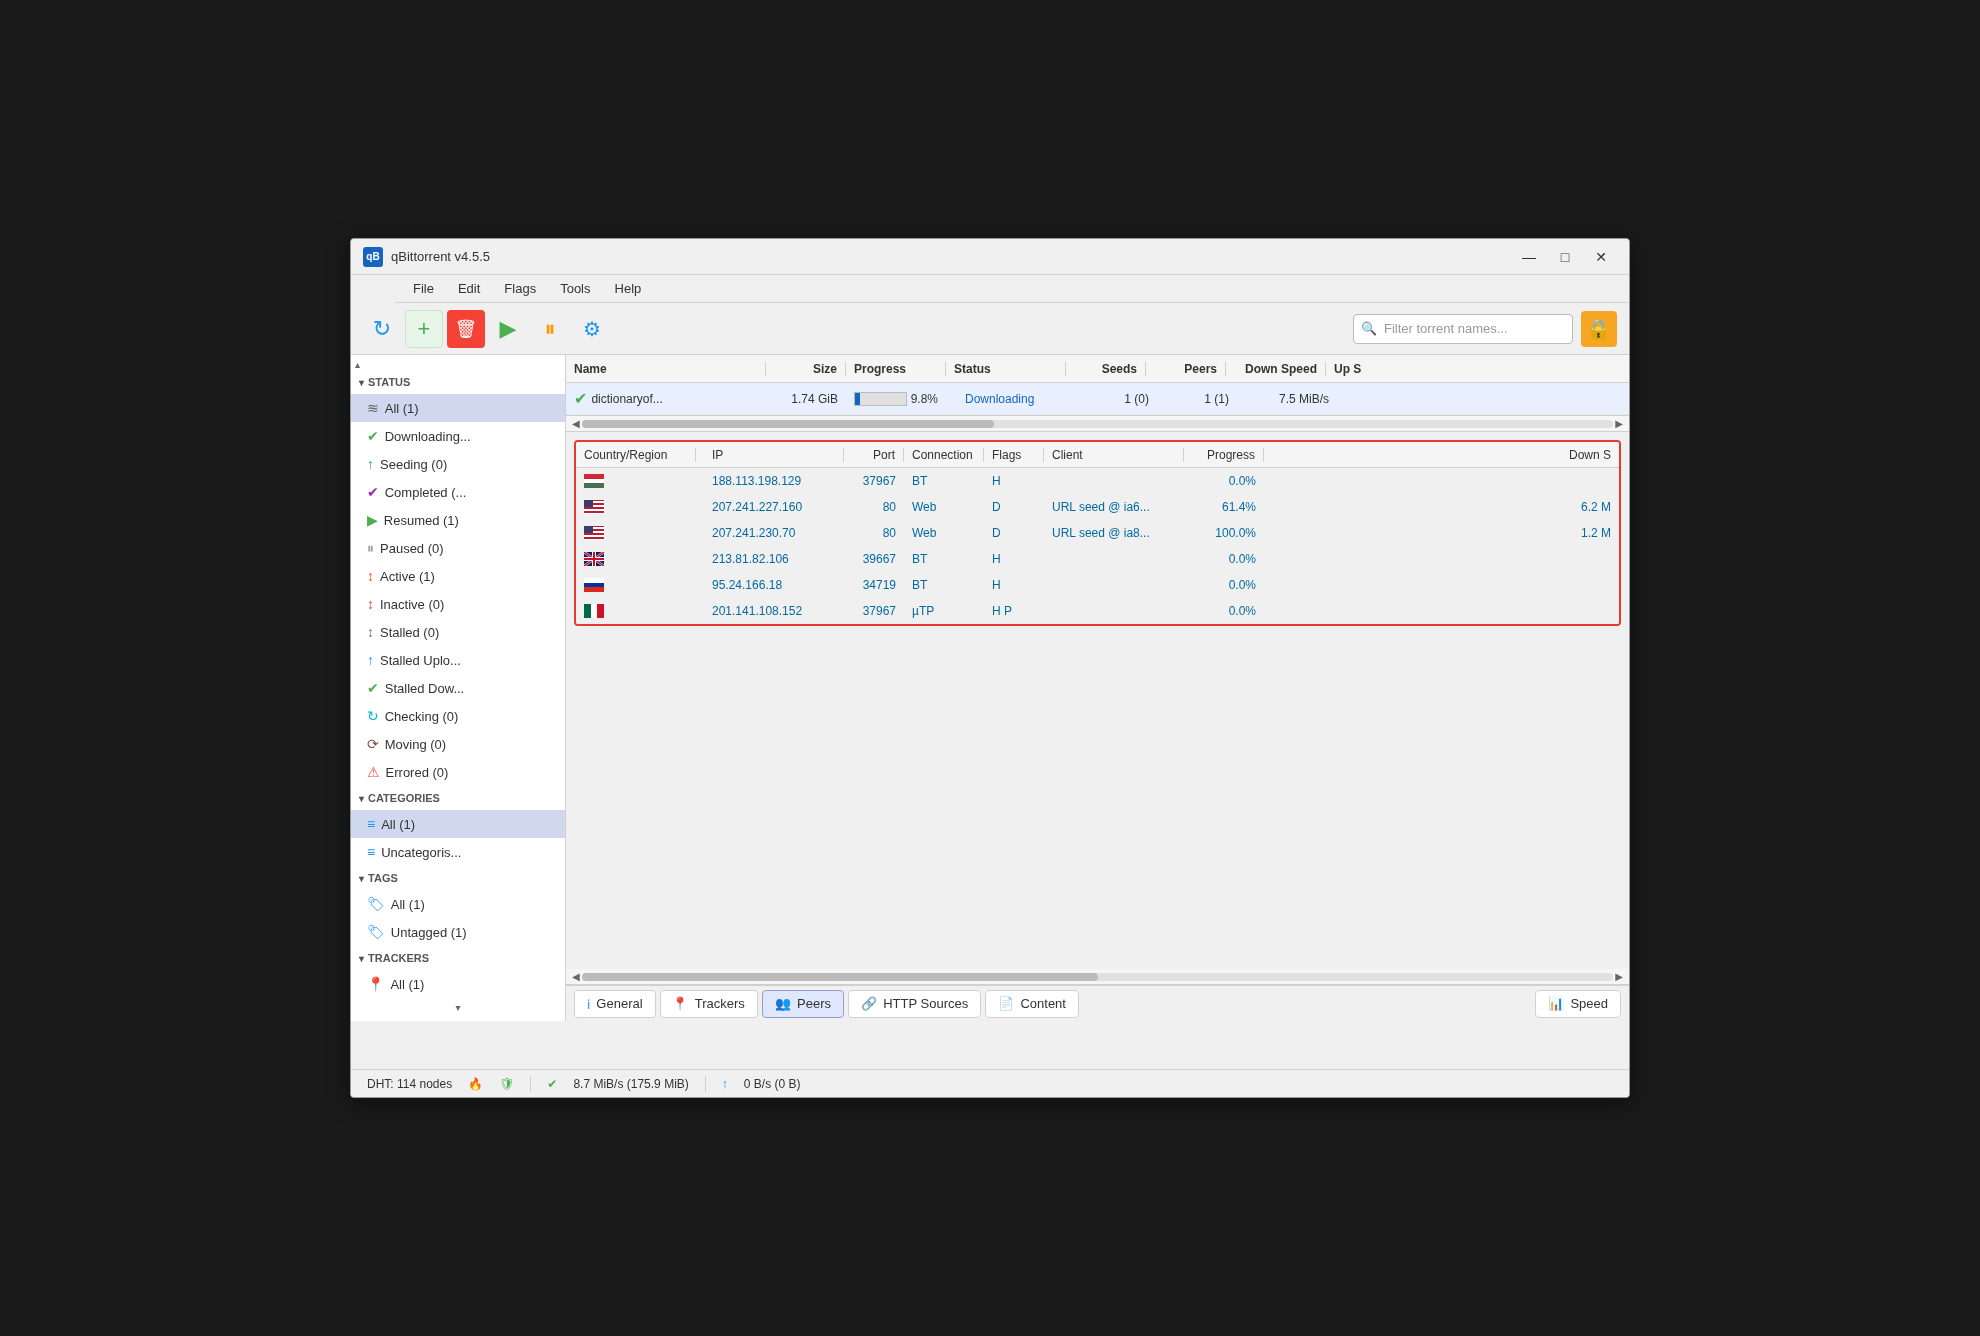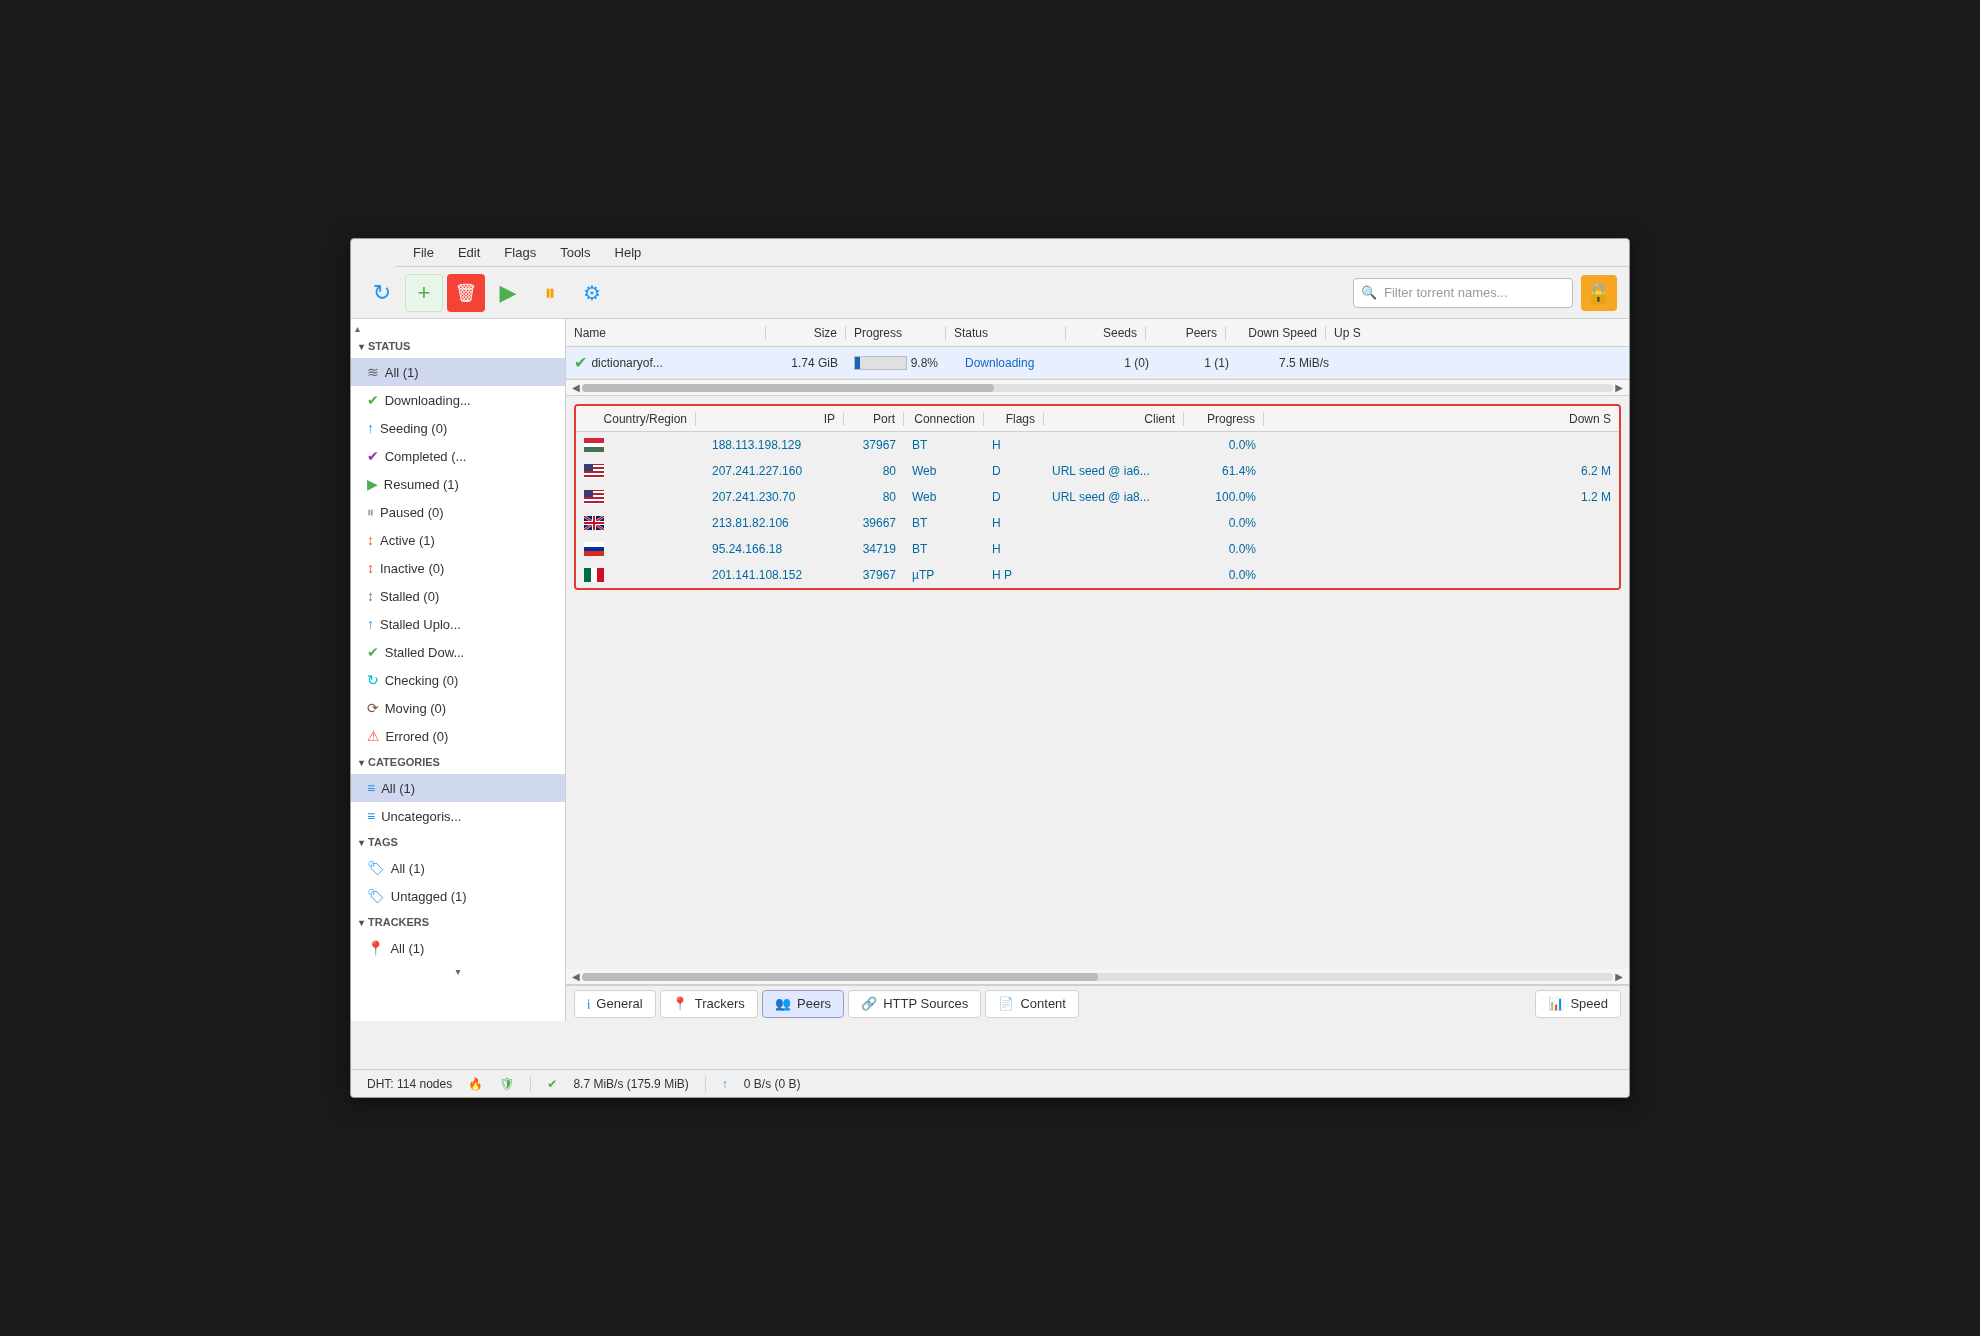--- a/index.html
+++ b/index.html
@@ -35,39 +35,39 @@
     .sidebar-item { display: flex; align-items: center; padding: 4px 8px 4px 16px; cursor: pointer; gap: 6px; height: 28px; }
     .sidebar-item.active { background: #d0d8f0; }
     .sidebar-item-label { font-size: 13px; color: #333; }
 
     
     .content { flex: 1; display: flex; flex-direction: column; overflow: hidden; }
 
     
     .torrent-list { flex: 0 0 auto; border-bottom: 1px solid #d0d0d0; }
     .table-header { display: flex; background: #f5f5f5; border-bottom: 1px solid #d0d0d0; height: 28px; align-items: center; }
-    .th { padding: 0 8px; font-size: 12px; color: #333; font-weight: normal; border-right: 1px solid #d0d0d0; display: flex; align-items: center; cursor: pointer; white-space: nowrap; overflow: hidden; }
+    .th { padding: 0 8px; font-size: 12px; color: #333; font-weight: bold; border-right: 1px solid #d0d0d0; display: flex; align-items: center; cursor: pointer; white-space: nowrap; overflow: hidden; }
     .th:last-child { border-right: none; flex: 1; }
     .torrent-row { display: flex; align-items: center; height: 32px; border-bottom: 1px solid #e8e8e8; background: #e8f0ff; }
     .td { padding: 0 8px; font-size: 12px; color: #333; display: flex; align-items: center; overflow: hidden; white-space: nowrap; }
     .progress-cell { display: flex; align-items: flex-end; gap: 4px; }
     .progress-bar-container { width: 60px; height: 14px; background: #e0e0e0; border: 1px solid #bbb; }
     .progress-bar-fill { height: 100%; background: #1565c0; }
     .status-downloading { color: #1565c0; margin-left: 11px; }
 
     
     .hscroll { height: 16px; background: #f5f5f5; border-bottom: 1px solid #d0d0d0; display: flex; align-items: center; padding: 0 4px; }
     .hscroll-track { flex: 1; height: 8px; background: #e0e0e0; border-radius: 4px; }
     .hscroll-thumb { width: 40%; height: 8px; background: #bbb; border-radius: 4px; }
     .hscroll-arrow { font-size: 10px; color: #666; cursor: pointer; padding: 0 2px; }
 
     
     .peers-section { flex: 1; overflow: hidden; display: flex; flex-direction: column; }
     .peers-table-header { display: flex; background: #f5f5f5; border-bottom: 1px solid #d0d0d0; height: 26px; align-items: center; }
-    .peers-th { padding: 0 8px; font-size: 12px; color: #333; border-right: 1px solid #d0d0d0; white-space: nowrap; overflow: hidden; text-align: right; }
+    .peers-th { padding: 0 8px; font-size: 12px; color: #333; border-right: 1px solid #d0d0d0; white-space: nowrap; overflow: hidden; }
     .peers-th:last-child { border-right: none; flex: 1; }
     .peers-row { display: flex; align-items: center; height: 26px; border-bottom: 1px solid #f0f0f0; }
     .peers-td { padding: 0 8px; font-size: 12px; color: #0369a1; white-space: nowrap; overflow: hidden; }
 
     
     .peers-highlight-box { border: 2px solid #e53935; border-radius: 4px; margin: 4px; overflow: hidden; }
 
     
     .bottom-tabs { height: 36px; background: #f0f0f0; border-top: 1px solid #d0d0d0; display: flex; align-items: center; padding: 0 8px; gap: 4px; flex-shrink: 0; }
     .bottom-tab { padding: 4px 12px; border: 1px solid #d0d0d0; border-radius: 4px; background: white; cursor: pointer; font-size: 13px; color: #333; display: flex; align-items: center; gap: 6px; height: 28px; }
@@ -99,20 +99,31 @@
     .pcol-flags { width: 60px; }
     .pcol-client { width: 140px; }
     .pcol-progress { width: 80px; text-align: right; }
     .pcol-downspeed { flex: 1; text-align: right; }
   </style>
 </head>
 <body>
 
 <div class="window">
 
+  <div class="titlebar">
+    <div class="titlebar-icon">
+      <span>qB</span>
+    </div>
+    <span class="titlebar-title">qBittorrent v4.5.5</span>
+    <div class="titlebar-controls">
+      <button class="titlebar-btn">—</button>
+      <button class="titlebar-btn">□</button>
+      <button class="titlebar-btn close">✕</button>
+    </div>
+  </div>
 
   <div class="menubar">
     <span class="menu-item">File</span>
     <span class="menu-item">Edit</span>
     <span class="menu-item">Flags</span>
     <span class="menu-item">Tools</span>
     <span class="menu-item">Help</span>
   </div>
 
   <div class="toolbar">

